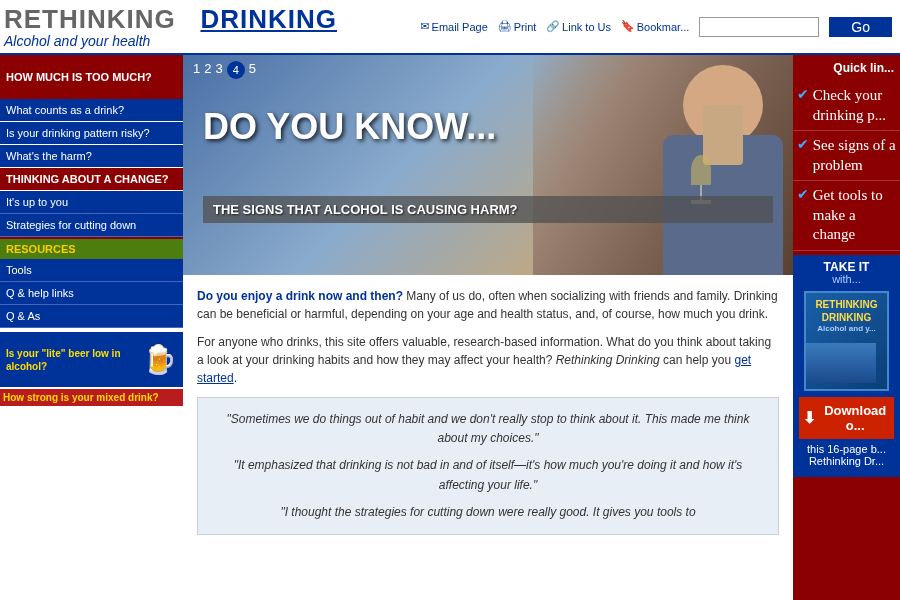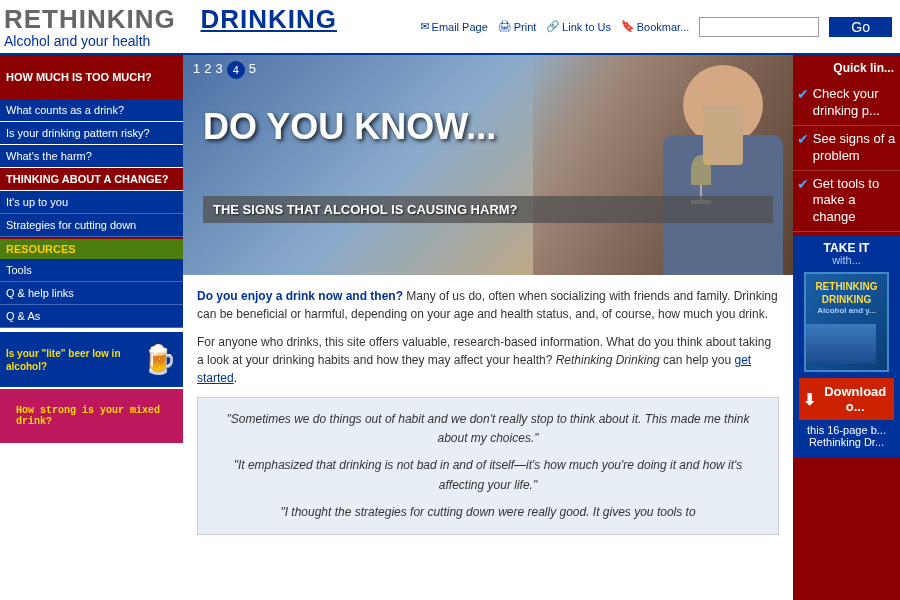--- a/index.html
+++ b/index.html
@@ -4,21 +4,21 @@
   <style>
     * { margin: 0; padding: 0; box-sizing: border-box; }
     body { font-family: Arial, sans-serif; font-size: 12px; background: #fff; width: 900px; height: 600px; overflow: hidden; }
 
     
     #header { background: #fff; display: flex; align-items: center; justify-content: space-between; padding: 4px 8px 4px 0; border-bottom: 2px solid #003399; }
     #logo-area { display: flex; flex-direction: column; padding-left: 4px; }
     #logo-title { font-size: 26px; font-weight: bold; letter-spacing: 1px; }
     #logo-rethinking { color: #666; }
     #logo-drinking { color: #003399; text-decoration: underline; }
-    #logo-subtitle { color: #003399; font-size: 14px; margin-top: -2px; }
+    #logo-subtitle { color: #003399; font-size: 14px; font-style: italic; margin-top: -2px; }
     #header-right { display: flex; align-items: center; gap: 10px; }
     #header-tools { display: flex; gap: 10px; align-items: center; font-size: 11px; color: #003399; }
     #header-tools span { cursor: pointer; display: flex; align-items: center; gap: 2px; }
     #search-box { border: 1px solid #999; padding: 2px 4px; width: 120px; height: 20px; }
     #search-btn { background: #003399; color: #fff; border: none; padding: 2px 22px; height: 20px; cursor: pointer; font-size: 14px; }
 
     
     #main { display: flex; height: 550px; }
 
     
@@ -46,21 +46,21 @@
     .intro-highlight { color: #003399; font-weight: bold; font-size: 12px; }
     .intro-text { font-size: 12px; color: #333; line-height: 1.5; margin-bottom: 10px; }
     .get-started-link { color: #003399; text-decoration: underline; cursor: pointer; }
     .quote-box { background: #e8eef5; border: 1px solid #ccd; padding: 12px 16px; margin-top: 8px; text-align: center; font-size: 12px; color: #333; line-height: 1.6; font-style: italic; }
 
     
     #right-sidebar { width: 107px; background: #8b0000; flex-shrink: 0; display: flex; flex-direction: column; }
     #quick-links-header { background: #8b0000; color: #fff; font-size: 12px; font-weight: bold; padding: 6px 6px; text-align: right; }
     .quick-link-item { display: flex; align-items: flex-start; gap: 4px; padding: 5px 4px; border-bottom: 1px solid #aa3333; }
     .quick-link-check { color: #4af; font-size: 14px; flex-shrink: 0; }
-    .quick-link-text { color: #fff; font-size: 13px; line-height: 1.3; cursor: pointer; }
+    .quick-link-text { color: #fff; font-size: 15px; line-height: 1.3; cursor: pointer; font-family: Liberation Serif, serif; }
     #take-it-box { background: #003399; color: #fff; padding: 6px; text-align: center; margin-top: 4px; }
     #take-it-title { font-size: 12px; font-weight: bold; color: #fff; line-height: 1; }
     #take-it-sub { font-size: 11px; color: #aaccff; }
     .book-cover { background: linear-gradient(135deg, #1a5fa8, #0a3f78); width: 85px; height: 100px; margin: 6px auto; display: flex; align-items: center; justify-content: center; border: 2px solid #4488cc; }
     .book-cover-text { color: #fff; font-size: 9px; font-weight: bold; text-align: center; line-height: 1.3; }
     #download-btn { background: #cc2200; color: #fff; padding: 6px 4px; text-align: center; cursor: pointer; font-weight: bold; font-size: 13px; display: flex; align-items: center; justify-content: center; gap: 4px; }
     #download-label { color: #fff; font-size: 11px; padding: 4px; }
   </style>
 </head>
 <body>
@@ -130,21 +130,21 @@
     <div class="sidebar-item-sub">
       <span>Q &amp; As</span>
     </div>
 
     <div class="sidebar-promo" style="margin-top:4px; background:#003399; padding:6px; min-height:55px;">
       <div>
         <div style="color:#ffdd00; font-weight:bold; font-size:10px; line-height:1.3;">Is your "lite" beer low in alcohol?</div>
       </div>
       <div style="font-size:28px; margin-left:auto;">🍺</div>
     </div>
-    <div class="sidebar-bottom" style="background:#be185d; padding:16px;font-family:Liberation Mono, monospace;">
+    <div class="sidebar-bottom" style="background:#b91c1c; padding:3px;">
       <div style="color:#ffdd00; font-weight:bold; font-size:10px;">How strong is your mixed drink?</div>
     </div>
   </div>
 
   <div id="center">
 
     <div id="slideshow">
       <div class="slide-bg">
 
         <div style="position:absolute; right:0; top:0; width:260px; height:220px; background: linear-gradient(120deg, transparent 0%, #9a8070 30%, #7a6050 60%, #5a4030 100%); overflow:hidden;">

